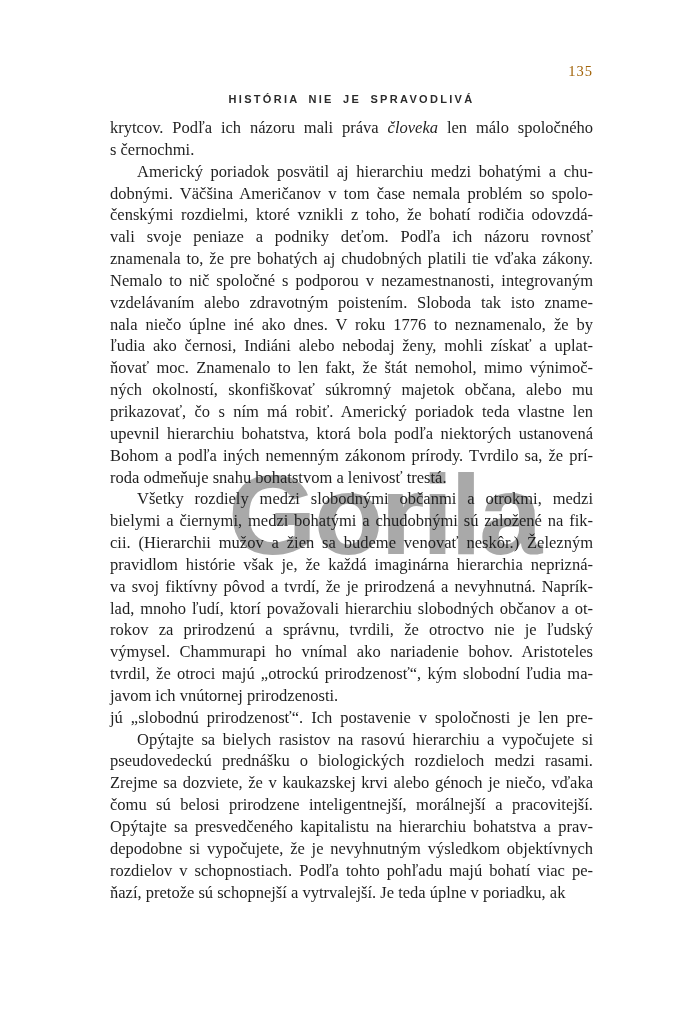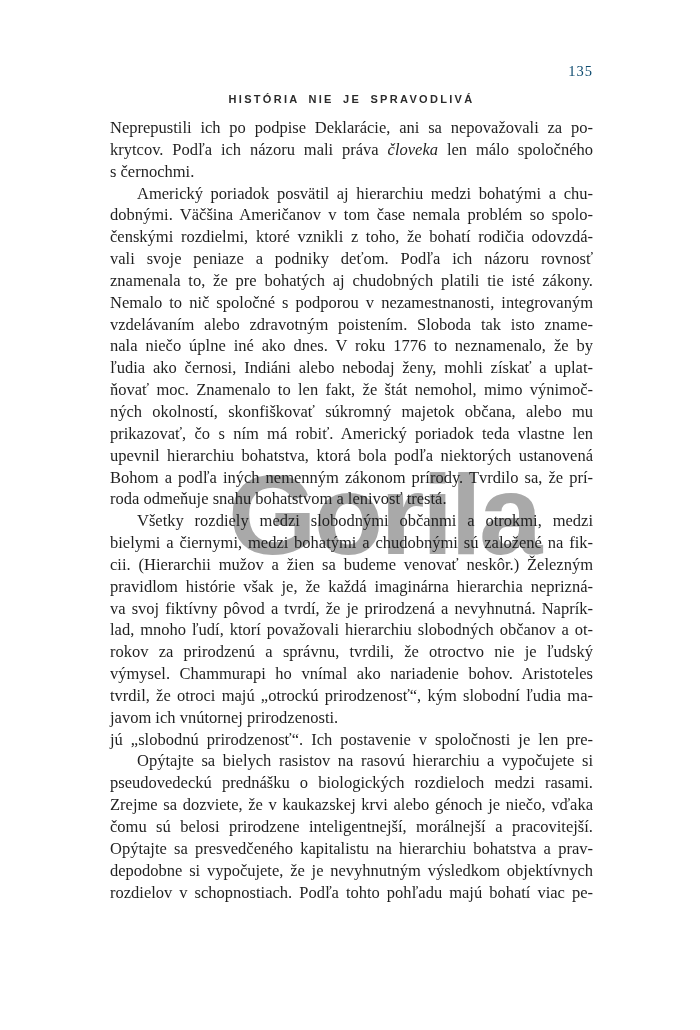--- a/index.html
+++ b/index.html
@@ -26,21 +26,21 @@
     letter-spacing: 2.3px;
     word-spacing: 4px;
     color: #2b2b2b;
     margin-top: 28px;
   }
   .page-number {
     position: absolute; right: 0; top: -2px;
     font-family: "Liberation Serif", serif;
     font-size: 14.5px;
     letter-spacing: 1px;
-    color: #0c4a6e;
+    color: #a16207;
   }
   .watermark {
     position: absolute;
     left: 228px; top: 458px;
     z-index: 1;
     font-family: "Liberation Sans", sans-serif;
     font-weight: bold;
     font-size: 114px;
     line-height: 1;
     letter-spacing: -3px;
@@ -70,30 +70,29 @@
 
   <div class="header">
     <div class="header-title">HISTÓRIA NIE JE SPRAVODLIVÁ</div>
     <div class="page-number">135</div>
   </div>
 
   <div class="watermark" style="color: rgb(169, 169, 169);">Gorila</div>
 
   <div class="body-text">
       <div class="para">
-        <div class="line"><span>Neprepustili ich po podpise Deklarácie, ani sa nepovažovali za po-</span></div>
         <div class="line"><span>krytcov. Podľa ich názoru mali práva </span><span class="italic">človeka</span><span> len málo spoločného</span></div>
         <div class="line last"><span>s černochmi.</span></div>
       </div>
       <div class="para">
         <div class="line indent"><span>Americký poriadok posvätil aj hierarchiu medzi bohatými a chu-</span></div>
         <div class="line"><span>dobnými. Väčšina Američanov v tom čase nemala problém so spolo-</span></div>
         <div class="line"><span>čenskými rozdielmi, ktoré vznikli z toho, že bohatí rodičia odovzdá-</span></div>
         <div class="line"><span>vali svoje peniaze a podniky deťom. Podľa ich názoru rovnosť</span></div>
-        <div class="line"><span>znamenala to, že pre bohatých aj chudobných platili tie isté zákony.</span></div>
+        <div class="line"><span>znamenala to, že pre bohatých aj chudobných platili tie vďaka zákony.</span></div>
         <div class="line"><span>Nemalo to nič spoločné s podporou v nezamestnanosti, integrovaným</span></div>
         <div class="line"><span>vzdelávaním alebo zdravotným poistením. Sloboda tak isto zname-</span></div>
         <div class="line"><span>nala niečo úplne iné ako dnes. V roku 1776 to neznamenalo, že by</span></div>
         <div class="line"><span>ľudia ako černosi, Indiáni alebo nebodaj ženy, mohli získať a uplat-</span></div>
         <div class="line"><span>ňovať moc. Znamenalo to len fakt, že štát nemohol, mimo výnimoč-</span></div>
         <div class="line"><span>ných okolností, skonfiškovať súkromný majetok občana, alebo mu</span></div>
         <div class="line"><span>prikazovať, čo s ním má robiť. Americký poriadok teda vlastne len</span></div>
         <div class="line"><span>upevnil hierarchiu bohatstva, ktorá bola podľa niektorých ustanovená</span></div>
         <div class="line"><span>Bohom a podľa iných nemenným zákonom prírody. Tvrdilo sa, že prí-</span></div>
         <div class="line last"><span>roda odmeňuje snahu bohatstvom a lenivosť trestá.</span></div>
@@ -112,16 +111,17 @@
         <div class="line"><span>jú „slobodnú prirodzenosť“. Ich postavenie v spoločnosti je len pre-</span></div>
       </div>
       <div class="para">
         <div class="line indent"><span>Opýtajte sa bielych rasistov na rasovú hierarchiu a vypočujete si</span></div>
         <div class="line"><span>pseudovedeckú prednášku o biologických rozdieloch medzi rasami.</span></div>
         <div class="line"><span>Zrejme sa dozviete, že v kaukazskej krvi alebo génoch je niečo, vďaka</span></div>
         <div class="line"><span>čomu sú belosi prirodzene inteligentnejší, morálnejší a pracovitejší.</span></div>
         <div class="line"><span>Opýtajte sa presvedčeného kapitalistu na hierarchiu bohatstva a prav-</span></div>
         <div class="line"><span>depodobne si vypočujete, že je nevyhnutným výsledkom objektívnych</span></div>
         <div class="line"><span>rozdielov v schopnostiach. Podľa tohto pohľadu majú bohatí viac pe-</span></div>
+        <div class="line last"><span>ňazí, pretože sú schopnejší a vytrvalejší. Je teda úplne v poriadku, ak</span></div>
       </div>
     </div>
 
 </div>
 
 </body></html>

